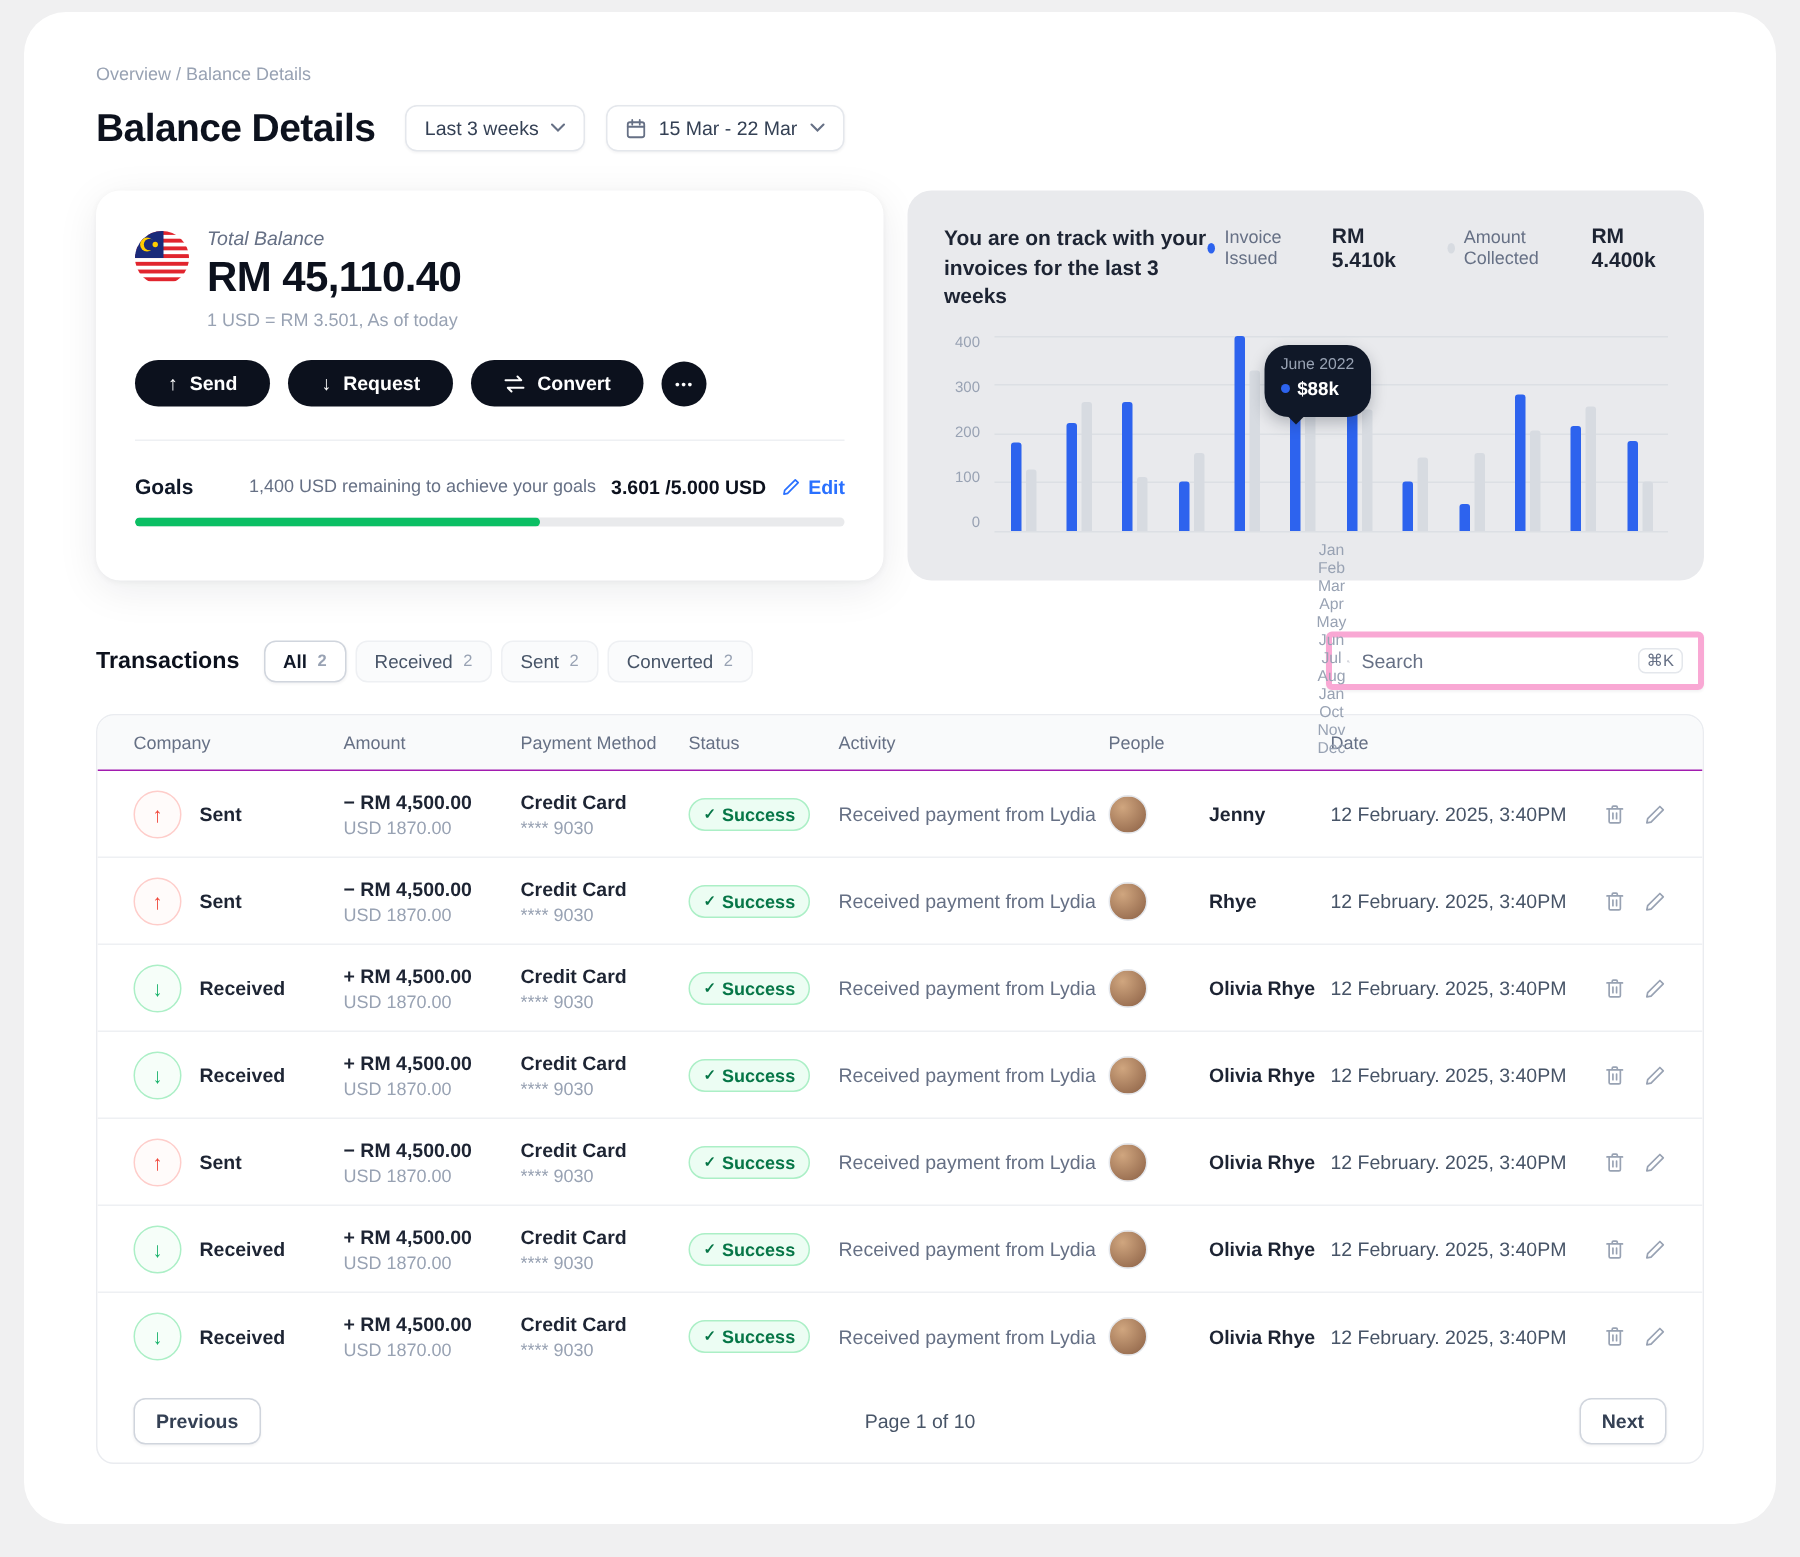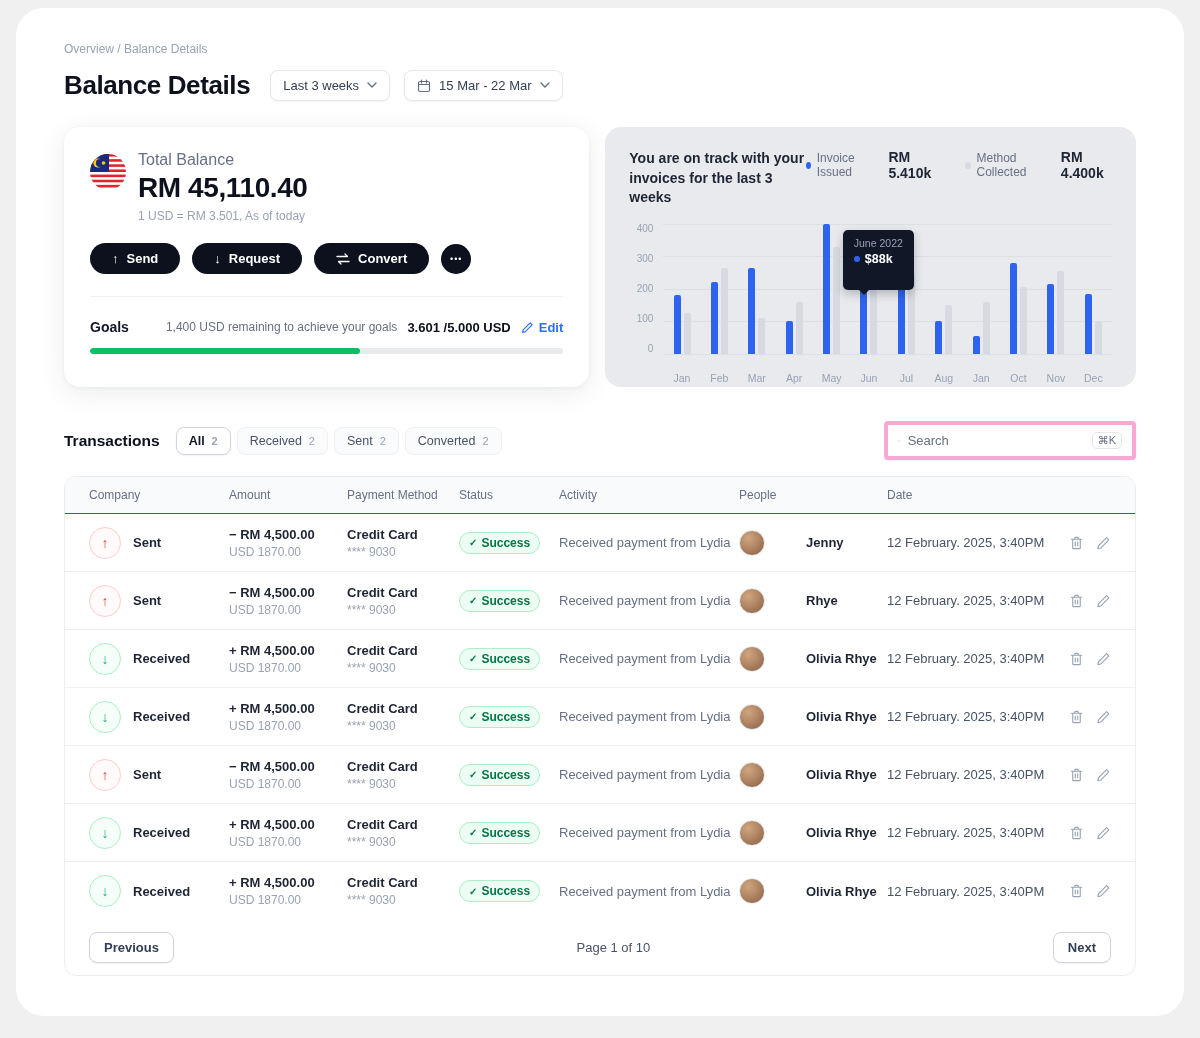--- a/index.html
+++ b/index.html
@@ -32,21 +32,21 @@
   .chev { width: 10px; height: 7px; }
   
   .cards-row { display: flex; gap: 16px; margin-top: 26px; height: 260px; }
   .balance-card {
     width: 550px; background: #fff; border-radius: 16px;
     box-shadow: 0 6px 28px rgba(16,24,40,.08), 0 1px 4px rgba(16,24,40,.05);
     padding: 24px 26px 20px;
   }
   .bc-head { display: flex; gap: 12px; align-items: flex-start; }
   .flag { width: 36px; height: 36px; display: inline-block; margin-top: 3px; }
-  .bc-label { font-size: 16px; color: #667085; }
+  .bc-label { font-size: 13px; color: #667085; font-style: italic; }
   .bc-amount { font-size: 28px; font-weight: 800; letter-spacing: -0.4px; margin-top: 3px; color: #0c111d; }
   .bc-note { font-size: 12px; color: #98a2b3; margin-top: 5px; }
   .actions-row { display: flex; gap: 12px; align-items: center; margin-top: 20px; }
   .btn-dark {
     display: inline-flex; align-items: center; gap: 8px;
     background: #0c111d; color: #fff; border: none; border-radius: 999px;
     padding: 8px 22px; font-size: 13px; font-weight: 600; font-family: inherit; cursor: pointer;
   }
   .btn-dark .glyph { font-size: 13px; }
   .btn-more {
@@ -73,25 +73,25 @@
   .legend-value { font-size: 14px; font-weight: 700; color: #1d2433; padding-left: 13px; }
   .chart { display: flex; gap: 10px; margin-top: 16px; }
   .y-labels { display: flex; flex-direction: column; justify-content: space-between; height: 130px; width: 24px; text-align: right; }
   .y-label { font-size: 10px; color: #98a2b3; line-height: 1; }
   .plot-wrap { flex: 1; }
   .plot { position: relative; height: 130px; }
   .gridline { position: absolute; left: 0; right: 0; height: 1px; background: #dcdfe4; }
   .months { position: absolute; inset: 0; display: flex; }
   .month { flex: 1; display: flex; justify-content: center; align-items: flex-end; gap: 3px; height: 100%; }
   .bar { width: 7px; border-radius: 2px 2px 0 0; }
-  .x-labels { display: flex; margin-top: 18px; }
+  .x-labels { display: flex; margin-top: 7px; flex-direction: column; }
   .x-label { flex: 1; text-align: center; font-size: 10.5px; color: #98a2b3; }
   .tooltip {
     position: absolute; left: 40%; top: 6px; z-index: 3;
-    background: #101828; border-radius: 5px; padding: 7px 11px 24px;
+    background: #101828; border-radius: 16px; padding: 7px 11px 12px;
     box-shadow: 0 4px 10px rgba(16,24,40,.25);
   }
   .tooltip::after {
     content: ""; position: absolute; left: 16px; bottom: -5px;
     border-left: 5px solid transparent; border-right: 5px solid transparent; border-top: 5px solid #101828;
   }
   .tooltip-title { font-size: 10.5px; color: #98a2b3; white-space: nowrap; }
   .tooltip-value-row { display: flex; align-items: center; gap: 5px; margin-top: 3px; }
   .tooltip-dot { width: 6px; height: 6px; border-radius: 50%; }
   .tooltip-value { font-size: 12.5px; font-weight: 700; color: #fff; }
@@ -269,21 +269,21 @@
               <div class="legend-item">
     <div class="legend-top">
       <span class="dot" style="background: rgb(45, 99, 238);"></span>
       <span class="legend-label">Invoice Issued</span>
     </div>
     <div class="legend-value">RM 5.410k</div>
   </div>
               <div class="legend-item">
     <div class="legend-top">
       <span class="dot" style="background: rgb(215, 219, 225);"></span>
-      <span class="legend-label">Method Collected</span>
+      <span class="legend-label">Amount Collected</span>
     </div>
     <div class="legend-value">RM 4.400k</div>
   </div>
             </div>
         </div>
         <div class="chart">
           <div class="y-labels">
               <span class="y-label">400</span>
               <span class="y-label">300</span>
               <span class="y-label">200</span>

